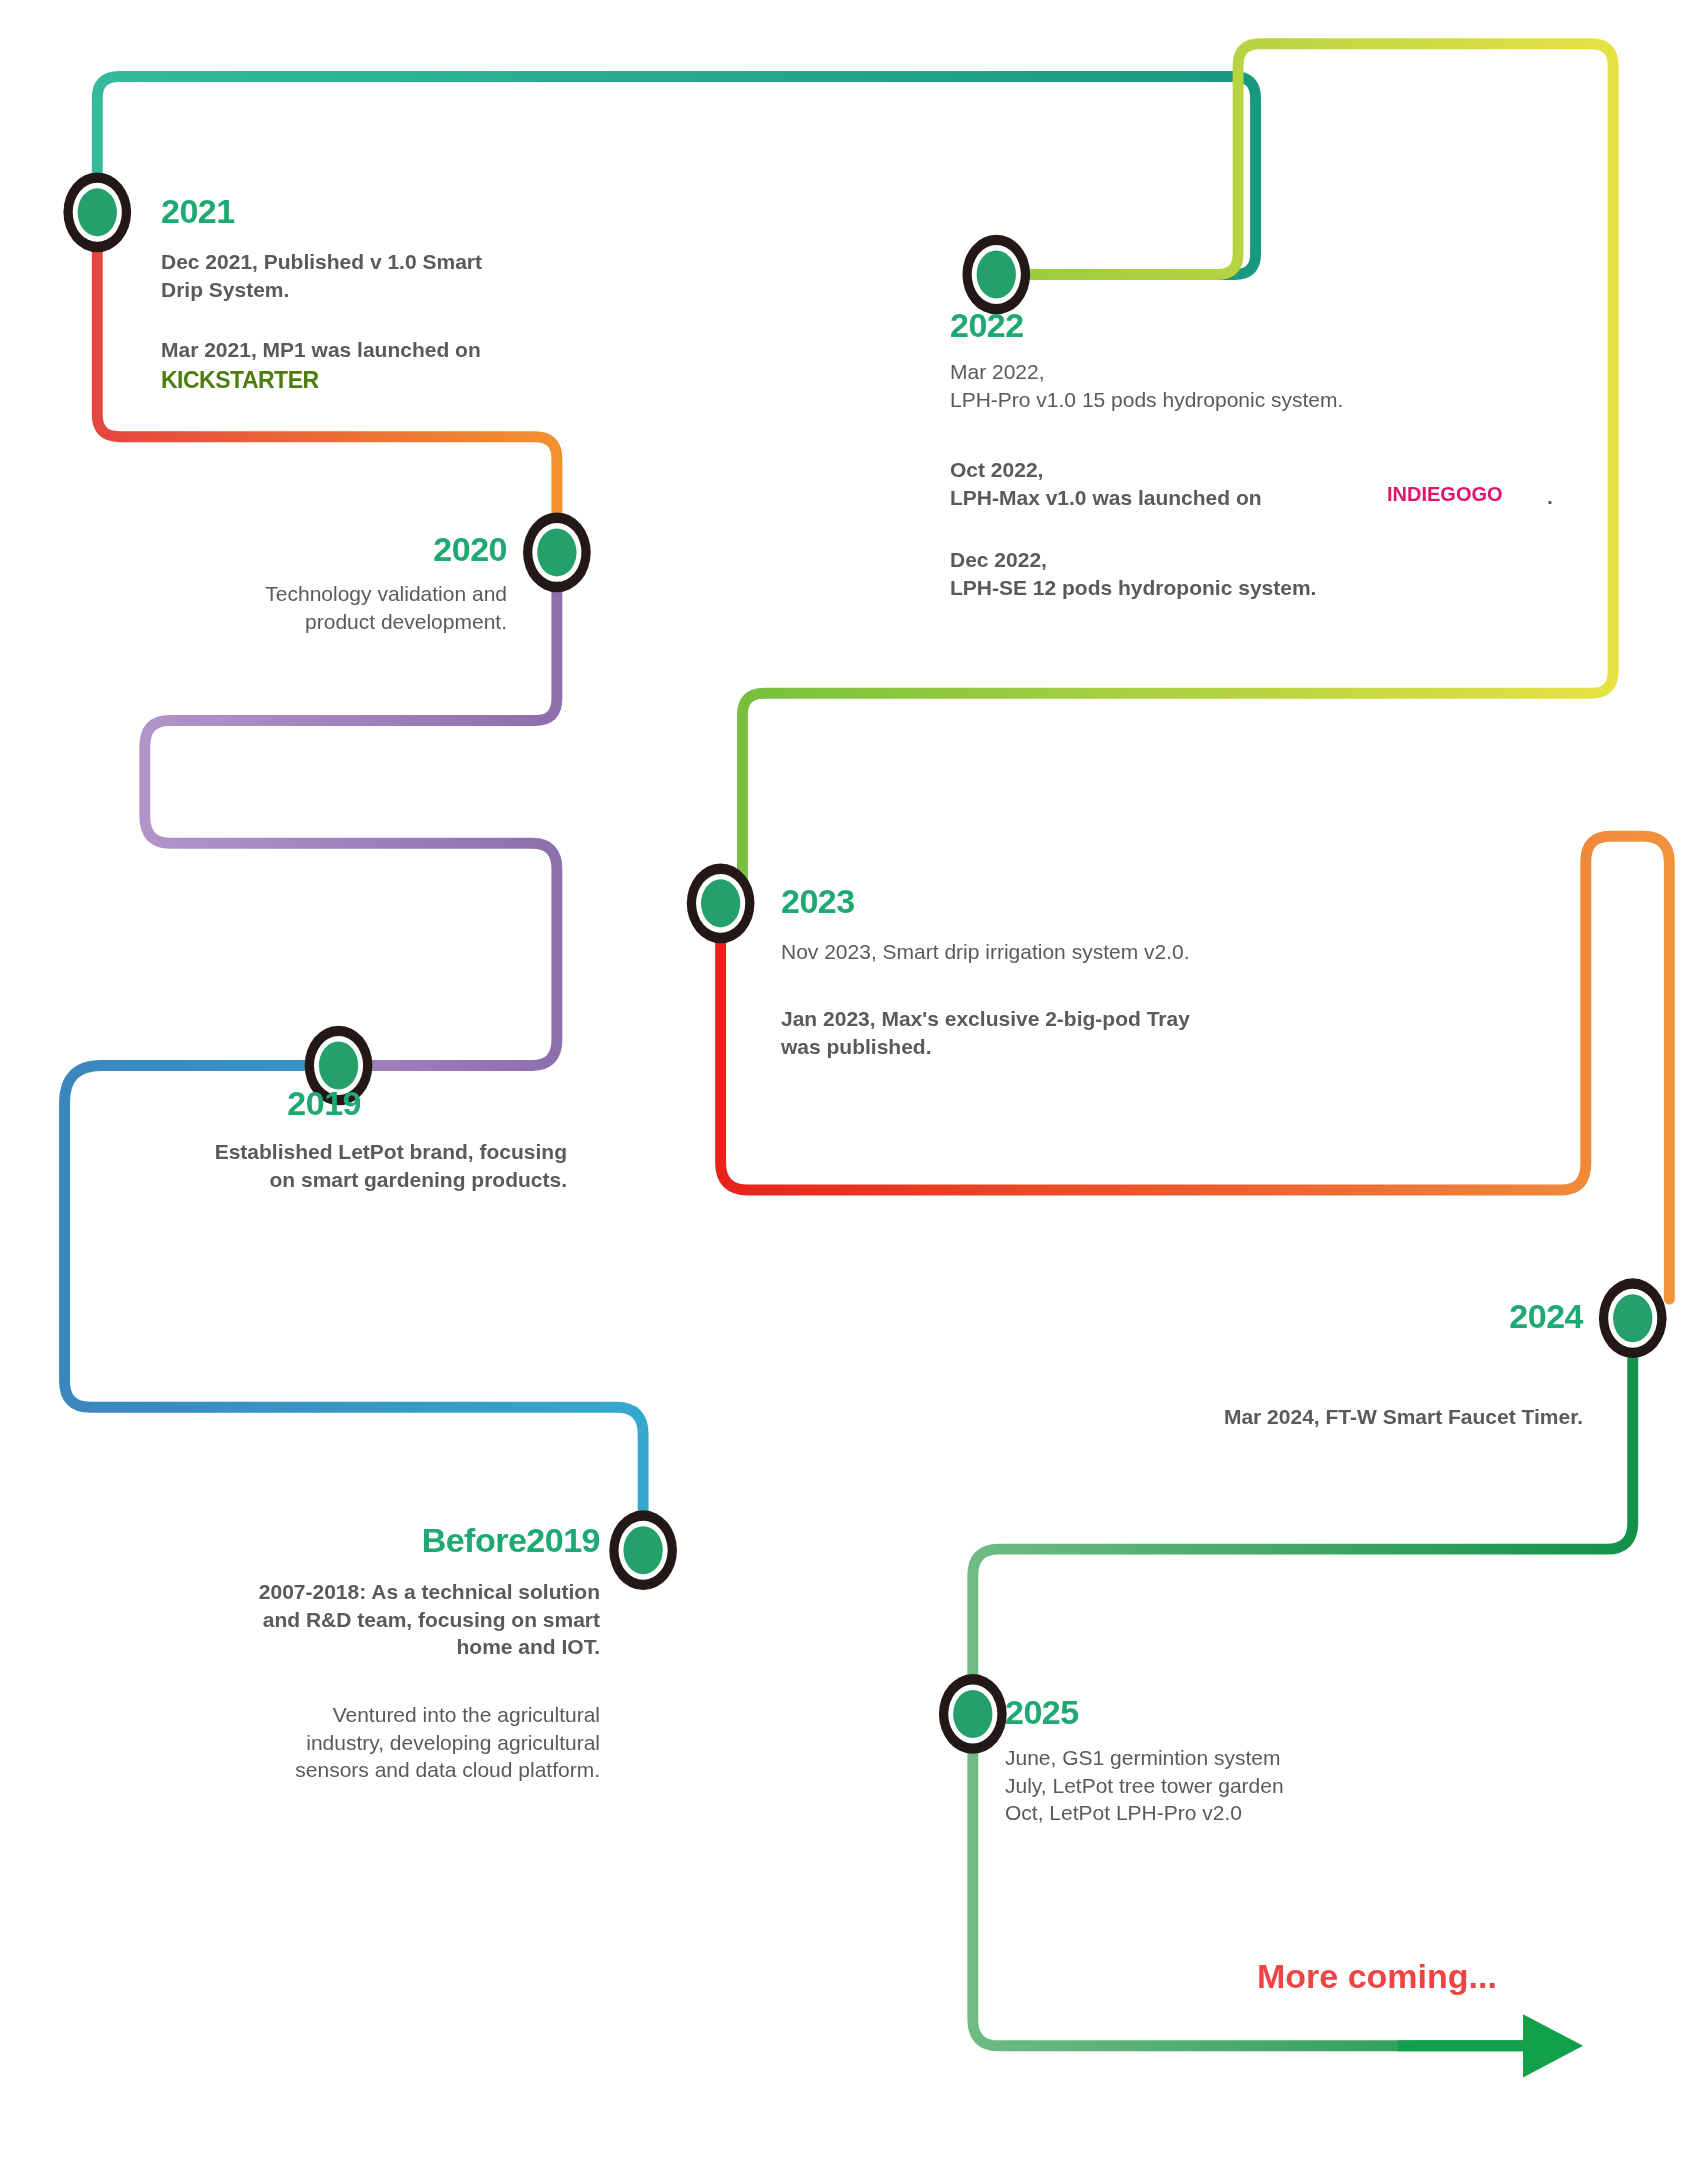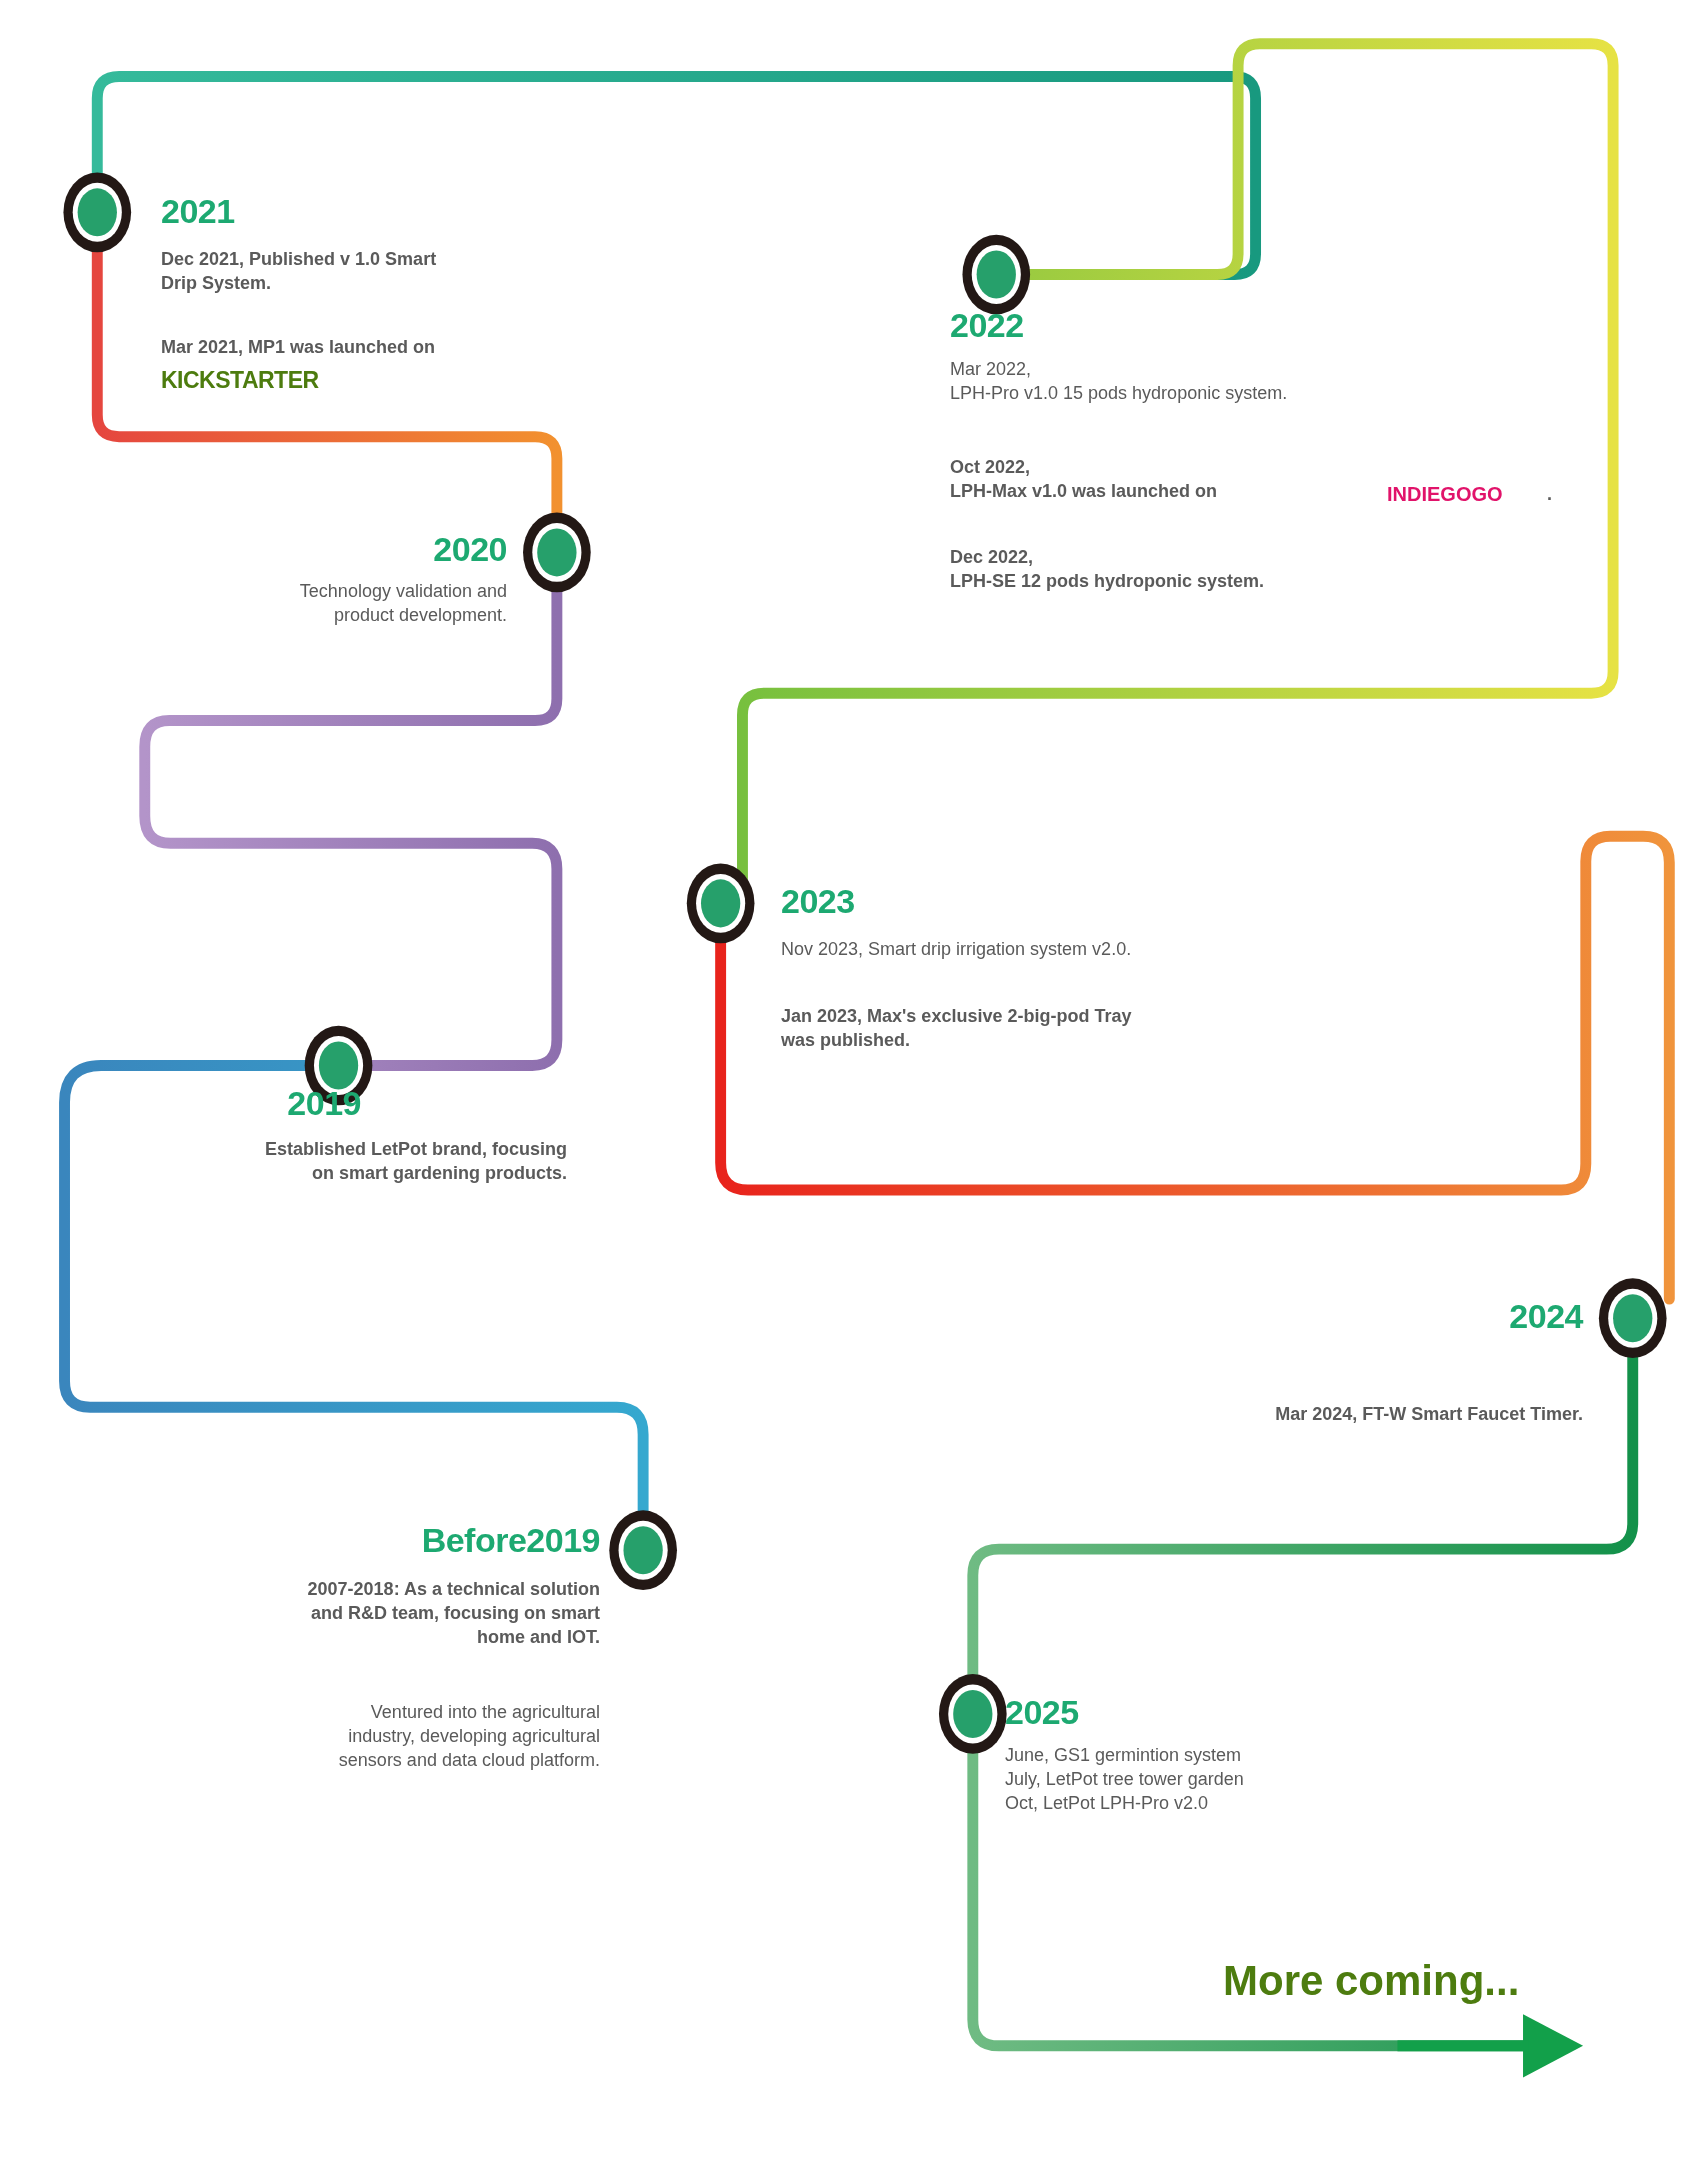--- a/index.html
+++ b/index.html
@@ -14,29 +14,29 @@
   .year{
     color:#1da971;
     font-weight:700;
     font-size:34px;
     letter-spacing:-0.5px;
     white-space:nowrap;
     line-height:1;
   }
   .body-txt{
     color:#5a5a5a;
-    font-size:18px;
+    font-size:21px;
     line-height:1.32;
     white-space:pre-line;
   }
   .body-txt.bold{font-weight:700;}
   .brand-ks{color:#4d7c0f;font-weight:700;letter-spacing:-0.5px;font-size:23px;}
   .brand-ig{color:#e1136a;font-weight:800;letter-spacing:0px;font-size:20px;}
   .more{
-    color:#4d7c0f;font-weight:700;font-size:42px;white-space:nowrap;
+    color:#ef4444;font-weight:700;font-size:34px;white-space:nowrap;margin-left:34px;
   }
   .ralign{text-align:right;}
   .lalign{text-align:left;}
 </style>
 </head>
 <body>
 
 <div id="stage">
 
   <svg id="road" viewBox="0 0 3125 3959">

